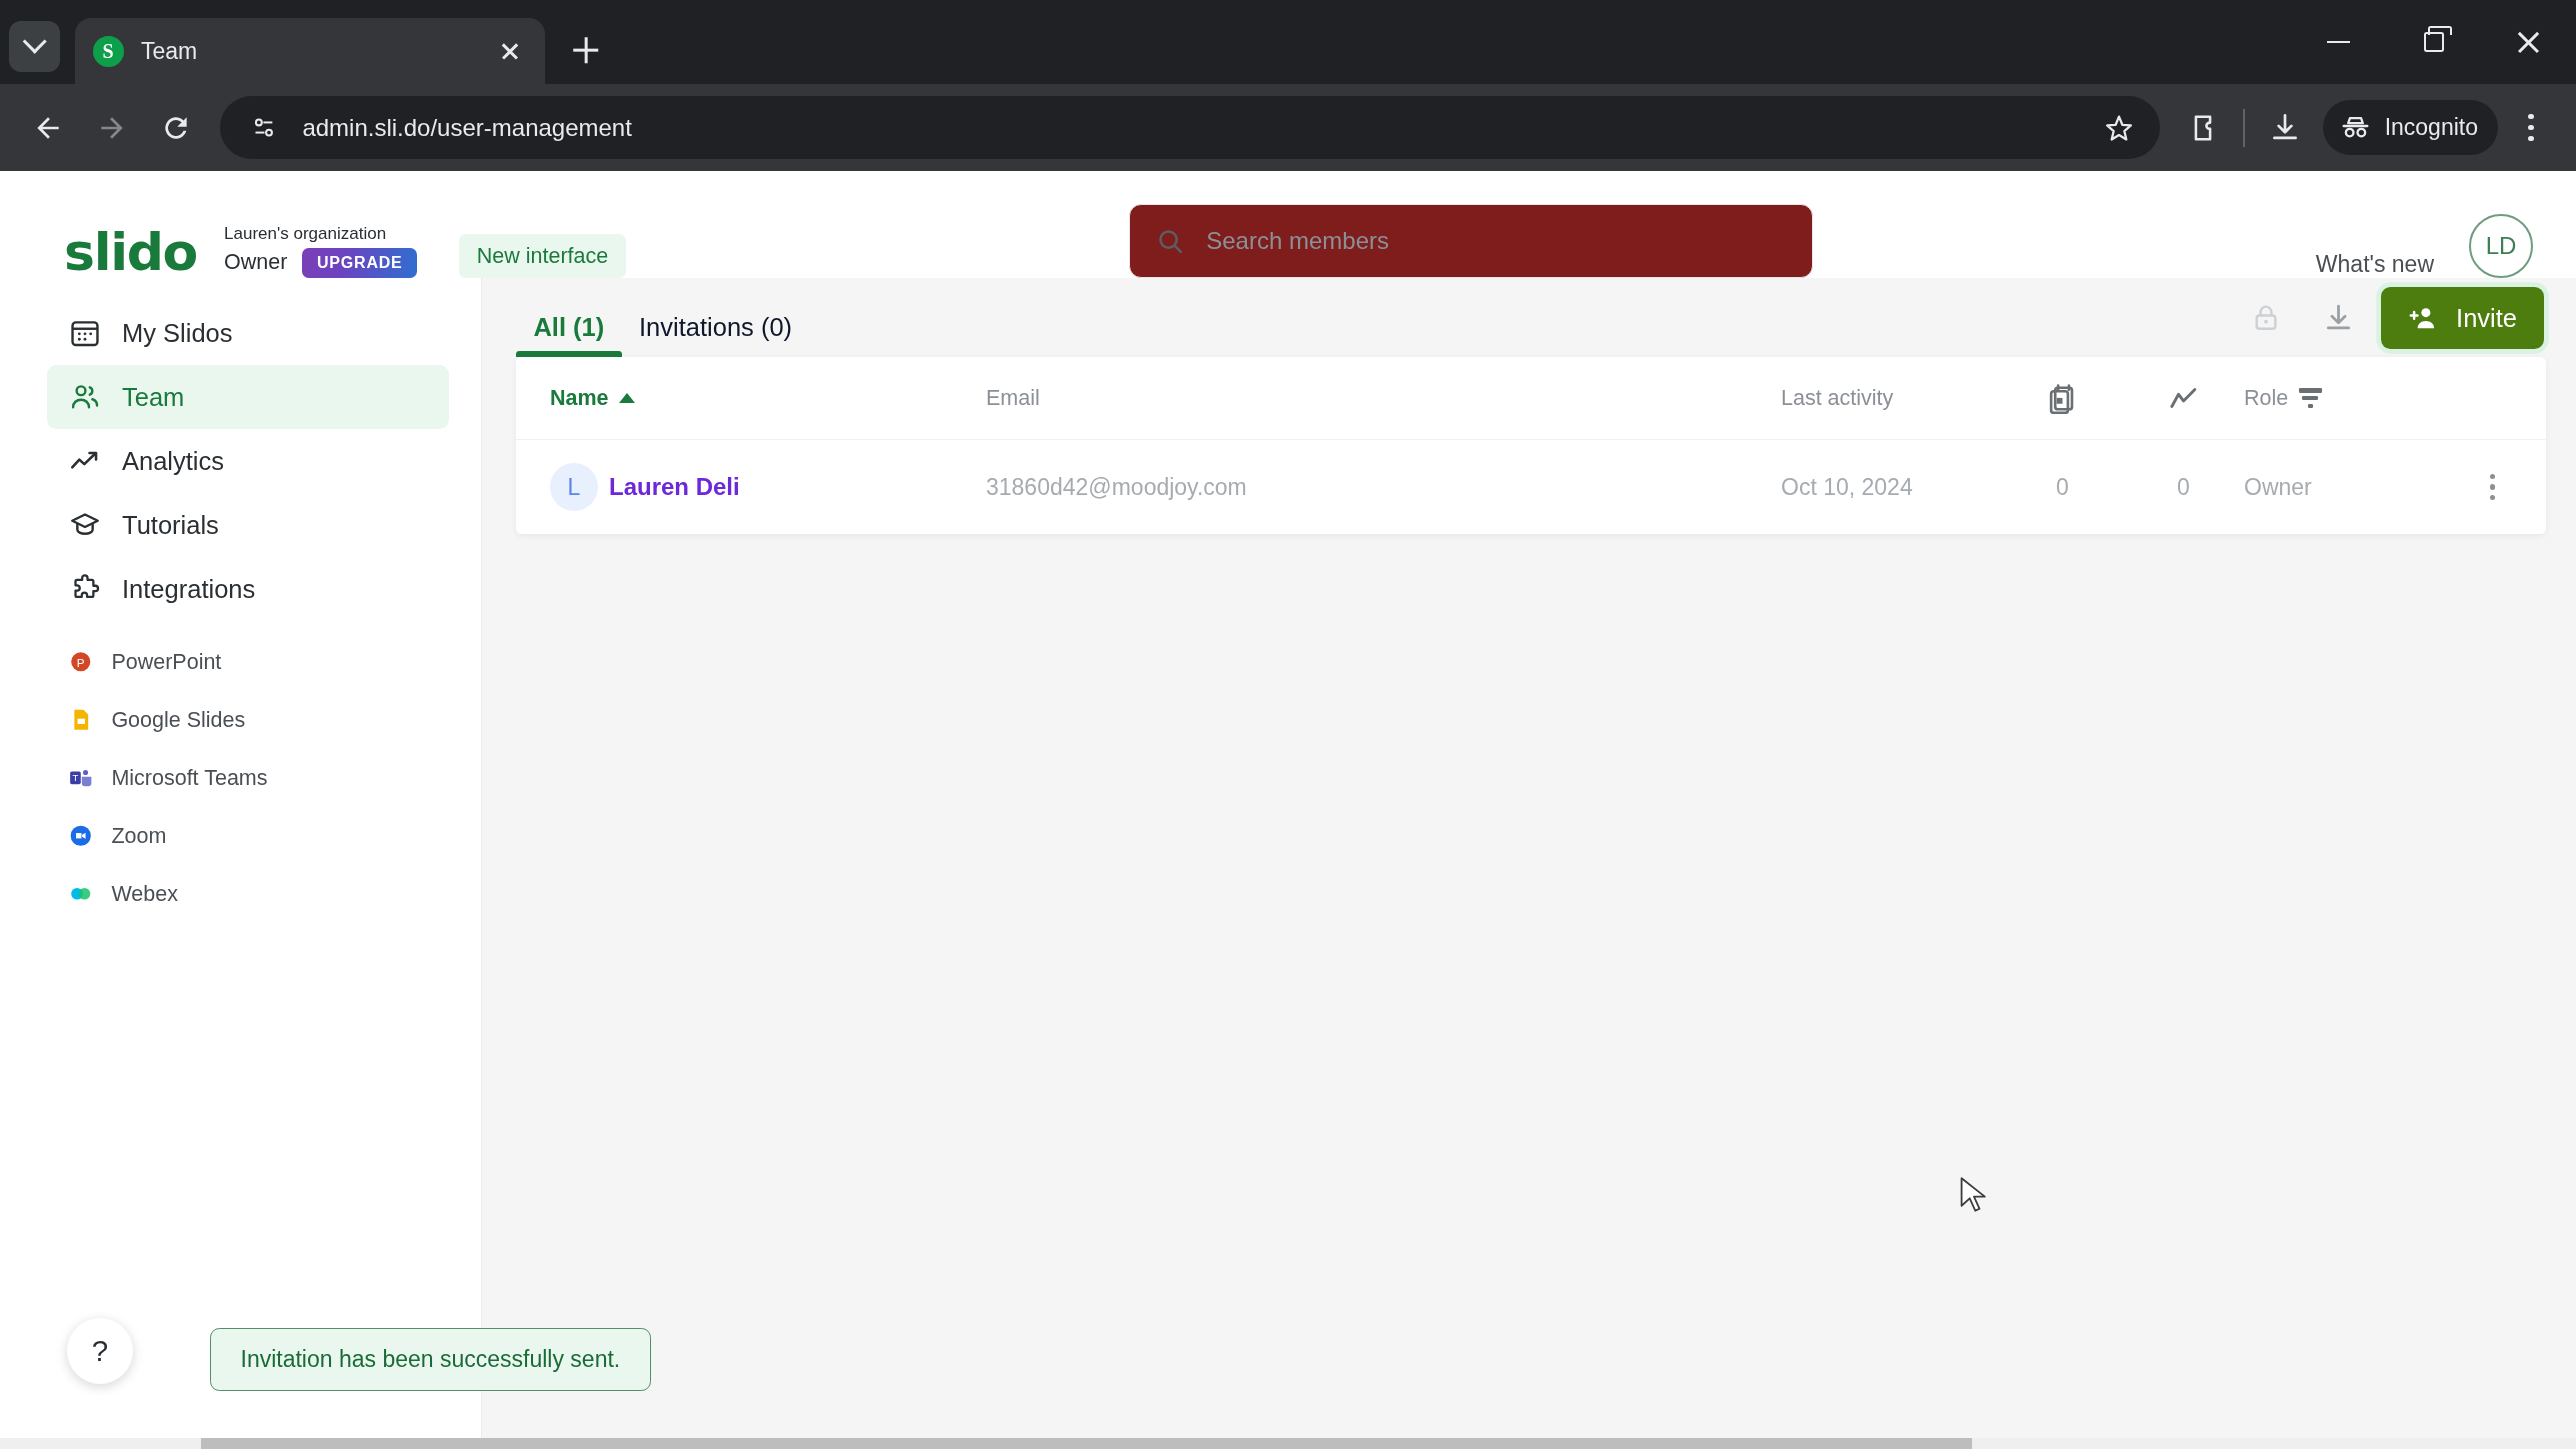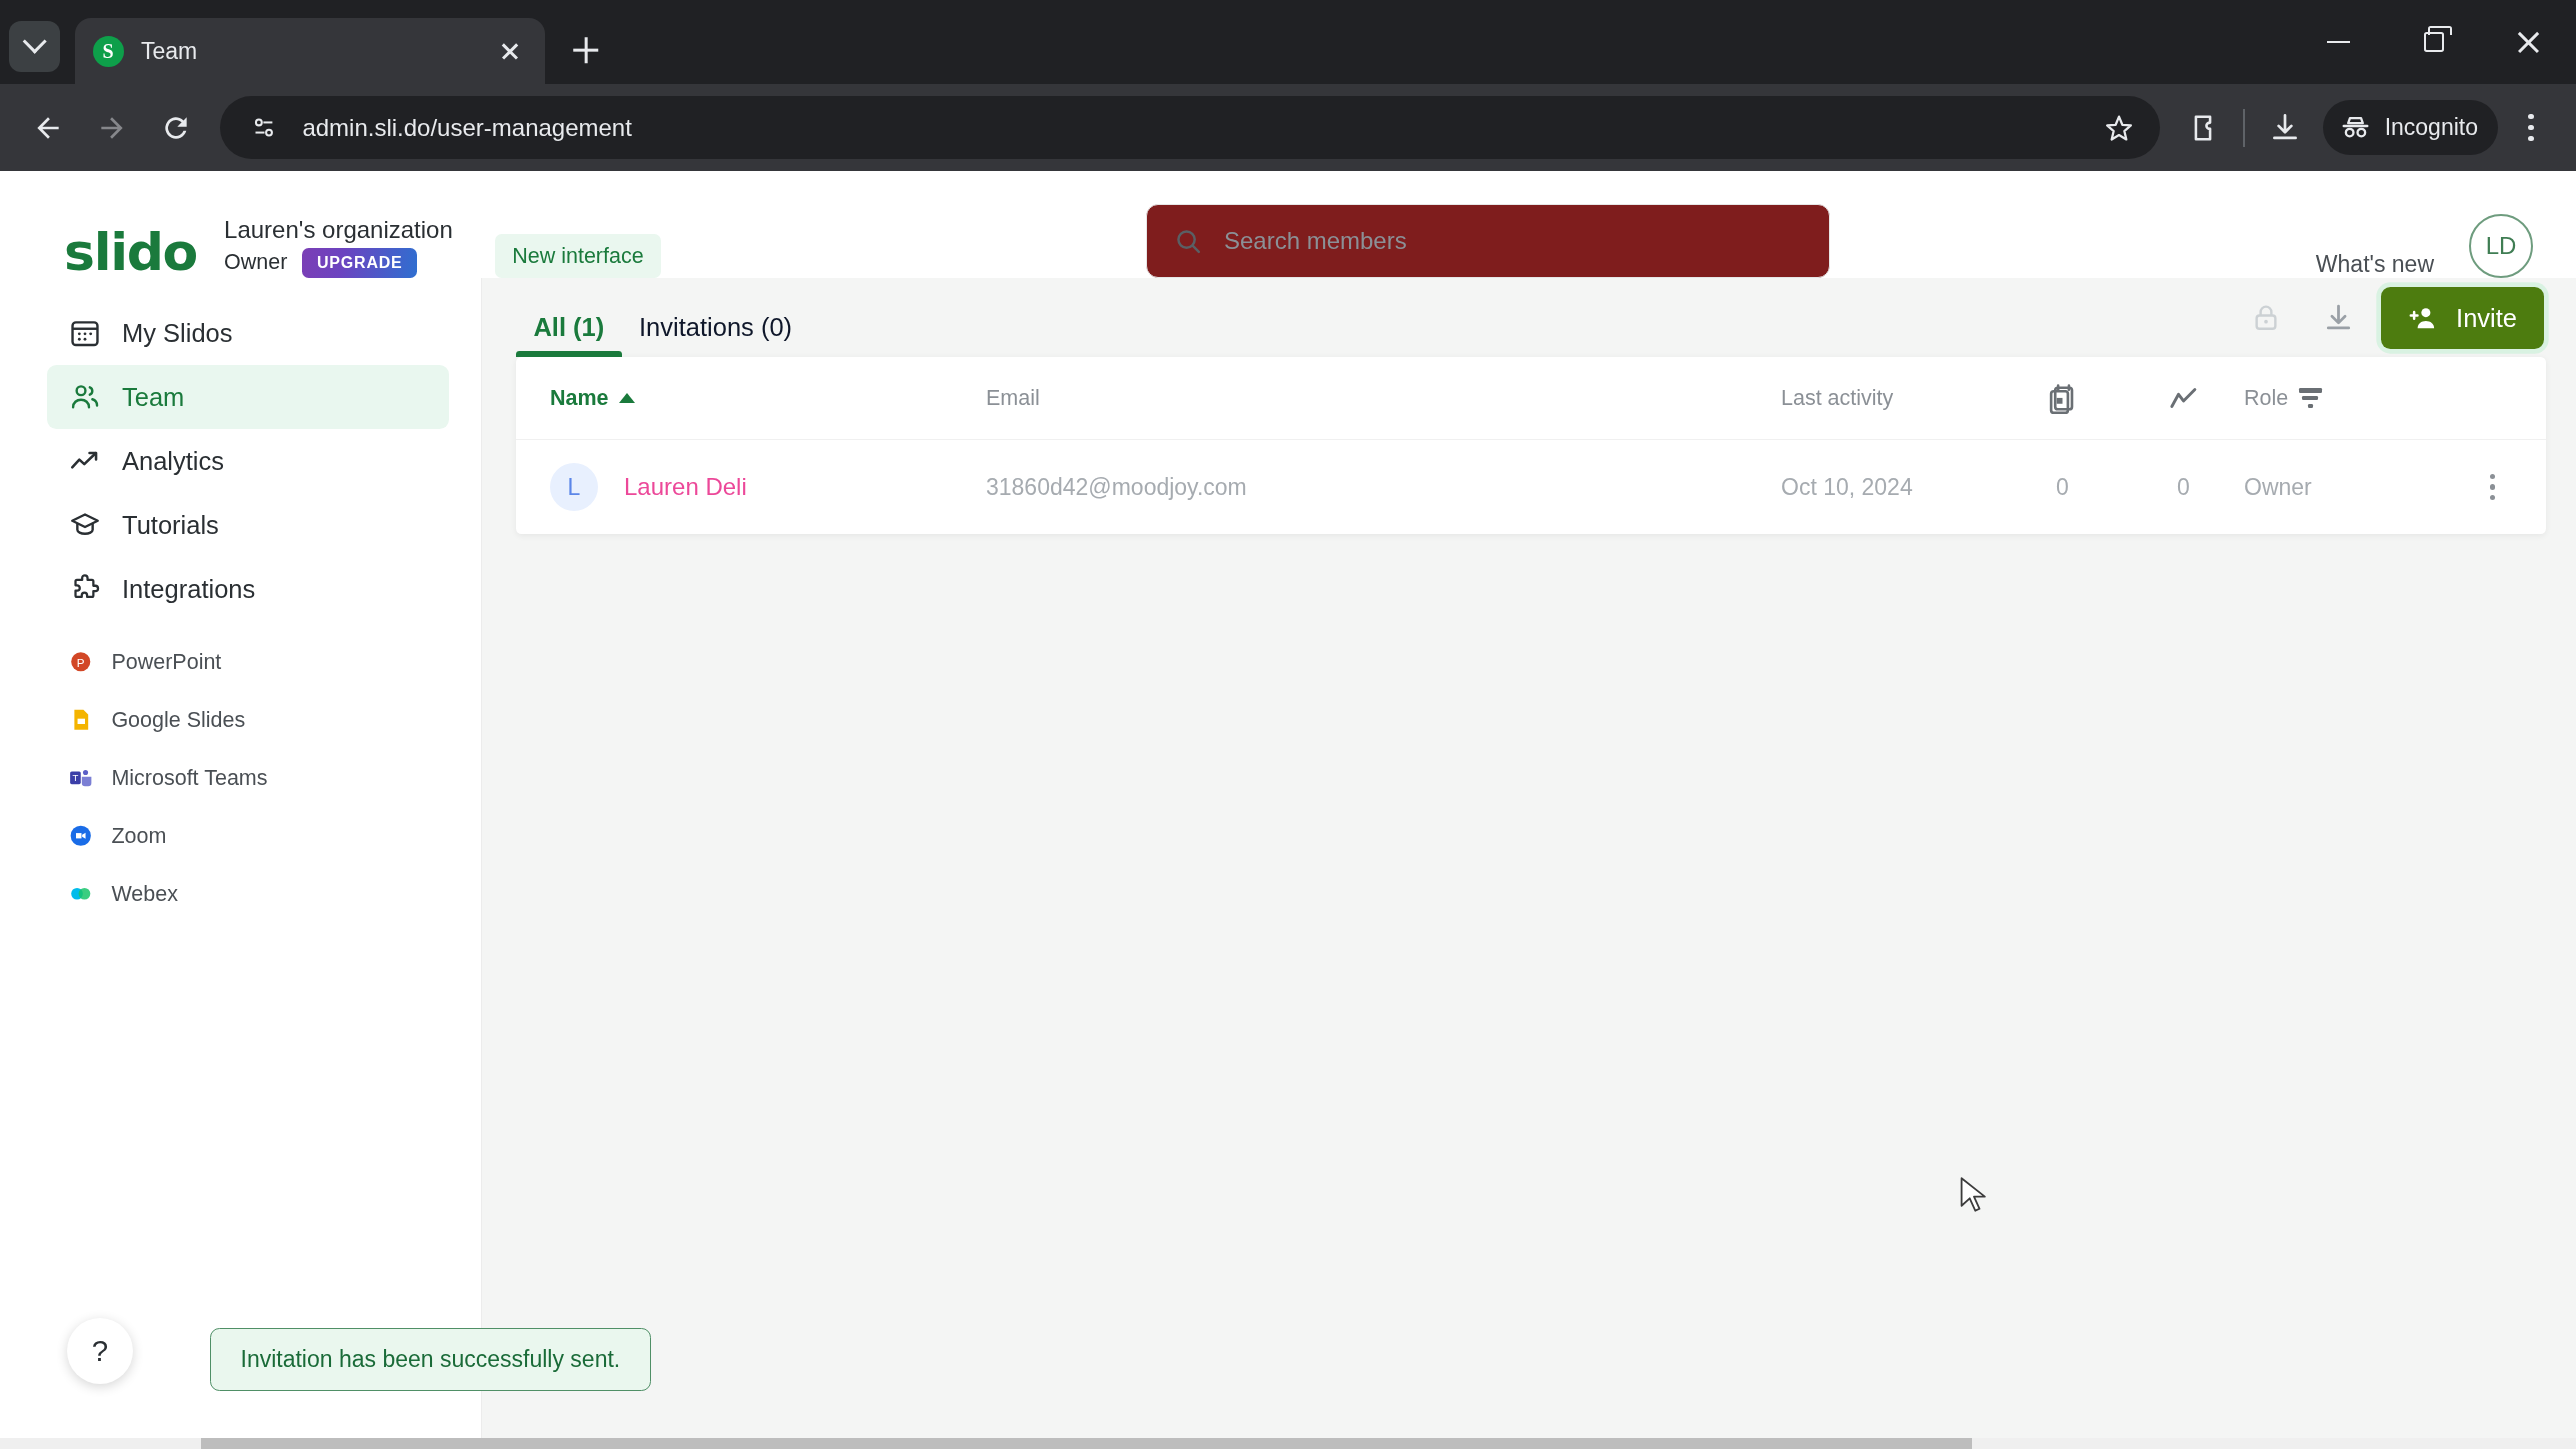--- a/index.html
+++ b/index.html
@@ -100,21 +100,21 @@
 
   .app-header {
     height: 107px; background: #fff; display: flex; align-items: flex-end;
     padding: 0 43px 0 64px; flex: none; position: relative; z-index: 5;
   }
   .slido-logo {
     font-family: "DejaVu Sans", sans-serif; font-size: 52px; font-weight: bold;
     color: #1a7a3c; letter-spacing: -1.3px; line-height: 1;
   }
   .org-block { margin-left: 27px; line-height: 1.15; }
-  .org-name { font-size: 24px; color: #2a2f33; }
+  .org-name { font-size: 17px; color: #2a2f33; }
   .org-row2 { display: flex; align-items: center; margin-top: 4px; }
   .org-role { font-size: 21.5px; color: #2a2f33; }
   .upgrade-badge {
     margin-left: 14.8px; padding: 6px 14.8px; border-radius: 6.7px;
     background: linear-gradient(100deg, #7b3fb5 0%, #6c43c0 35%, #2f6fd0 100%);
     color: #fff; font-size: 16px; font-weight: bold; letter-spacing: 0.8px;
   }
   .new-interface {
     margin-left: 42px; background: #eaf7ef; color: #1a7a3c;
     font-size: 21.5px; padding: 9.4px 17.4px; border-radius: 6.7px; white-space: nowrap;
@@ -207,21 +207,21 @@
   .filter-icon { margin-left: 10.7px; display:flex; flex-direction:column; align-items:center; gap:3.4px; }
   .filter-icon i { background:#6a6f74; display:block; border-radius: 1.3px; }
   .filter-icon i:nth-child(1){ width: 23px; height: 4.7px; }
   .filter-icon i:nth-child(2){ width: 16px; height: 4px; }
   .filter-icon i:nth-child(3){ width: 5.4px;  height: 4px; }
 
   .avatar-cell {
     width: 48px; height: 48px; border-radius: 50%; background: #e8f0fe;
     color: #5b86e8; font-size: 23px; display:flex; align-items:center; justify-content:center; flex:none;
   }
-  .member-name { font-size: 24px; color: #ec4899; margin-left: 26px; }
+  .member-name { font-size: 24px; color: #6d28d9; margin-left: 11px; font-weight: bold; }
   .cell-muted { font-size: 23px; color: #a6abb0; }
   .cell-num { font-size: 23px; color: #a6abb0; }
   .row-kebab { display:flex; flex-direction:column; gap:5.4px; align-items:center; }
   .row-kebab i { width: 5.4px; height: 5.4px; border-radius: 50%; background: #8b9096; display:block; }
 
   .toast {
     position: absolute; left: -272px; bottom: 47px;
     background: #eaf7ee; border: 1.3px solid #4f8f66; border-radius: 9.4px;
     padding: 17.4px 29.5px; font-size: 23px; color: #1a6b38; white-space: nowrap;
     z-index: 20;

